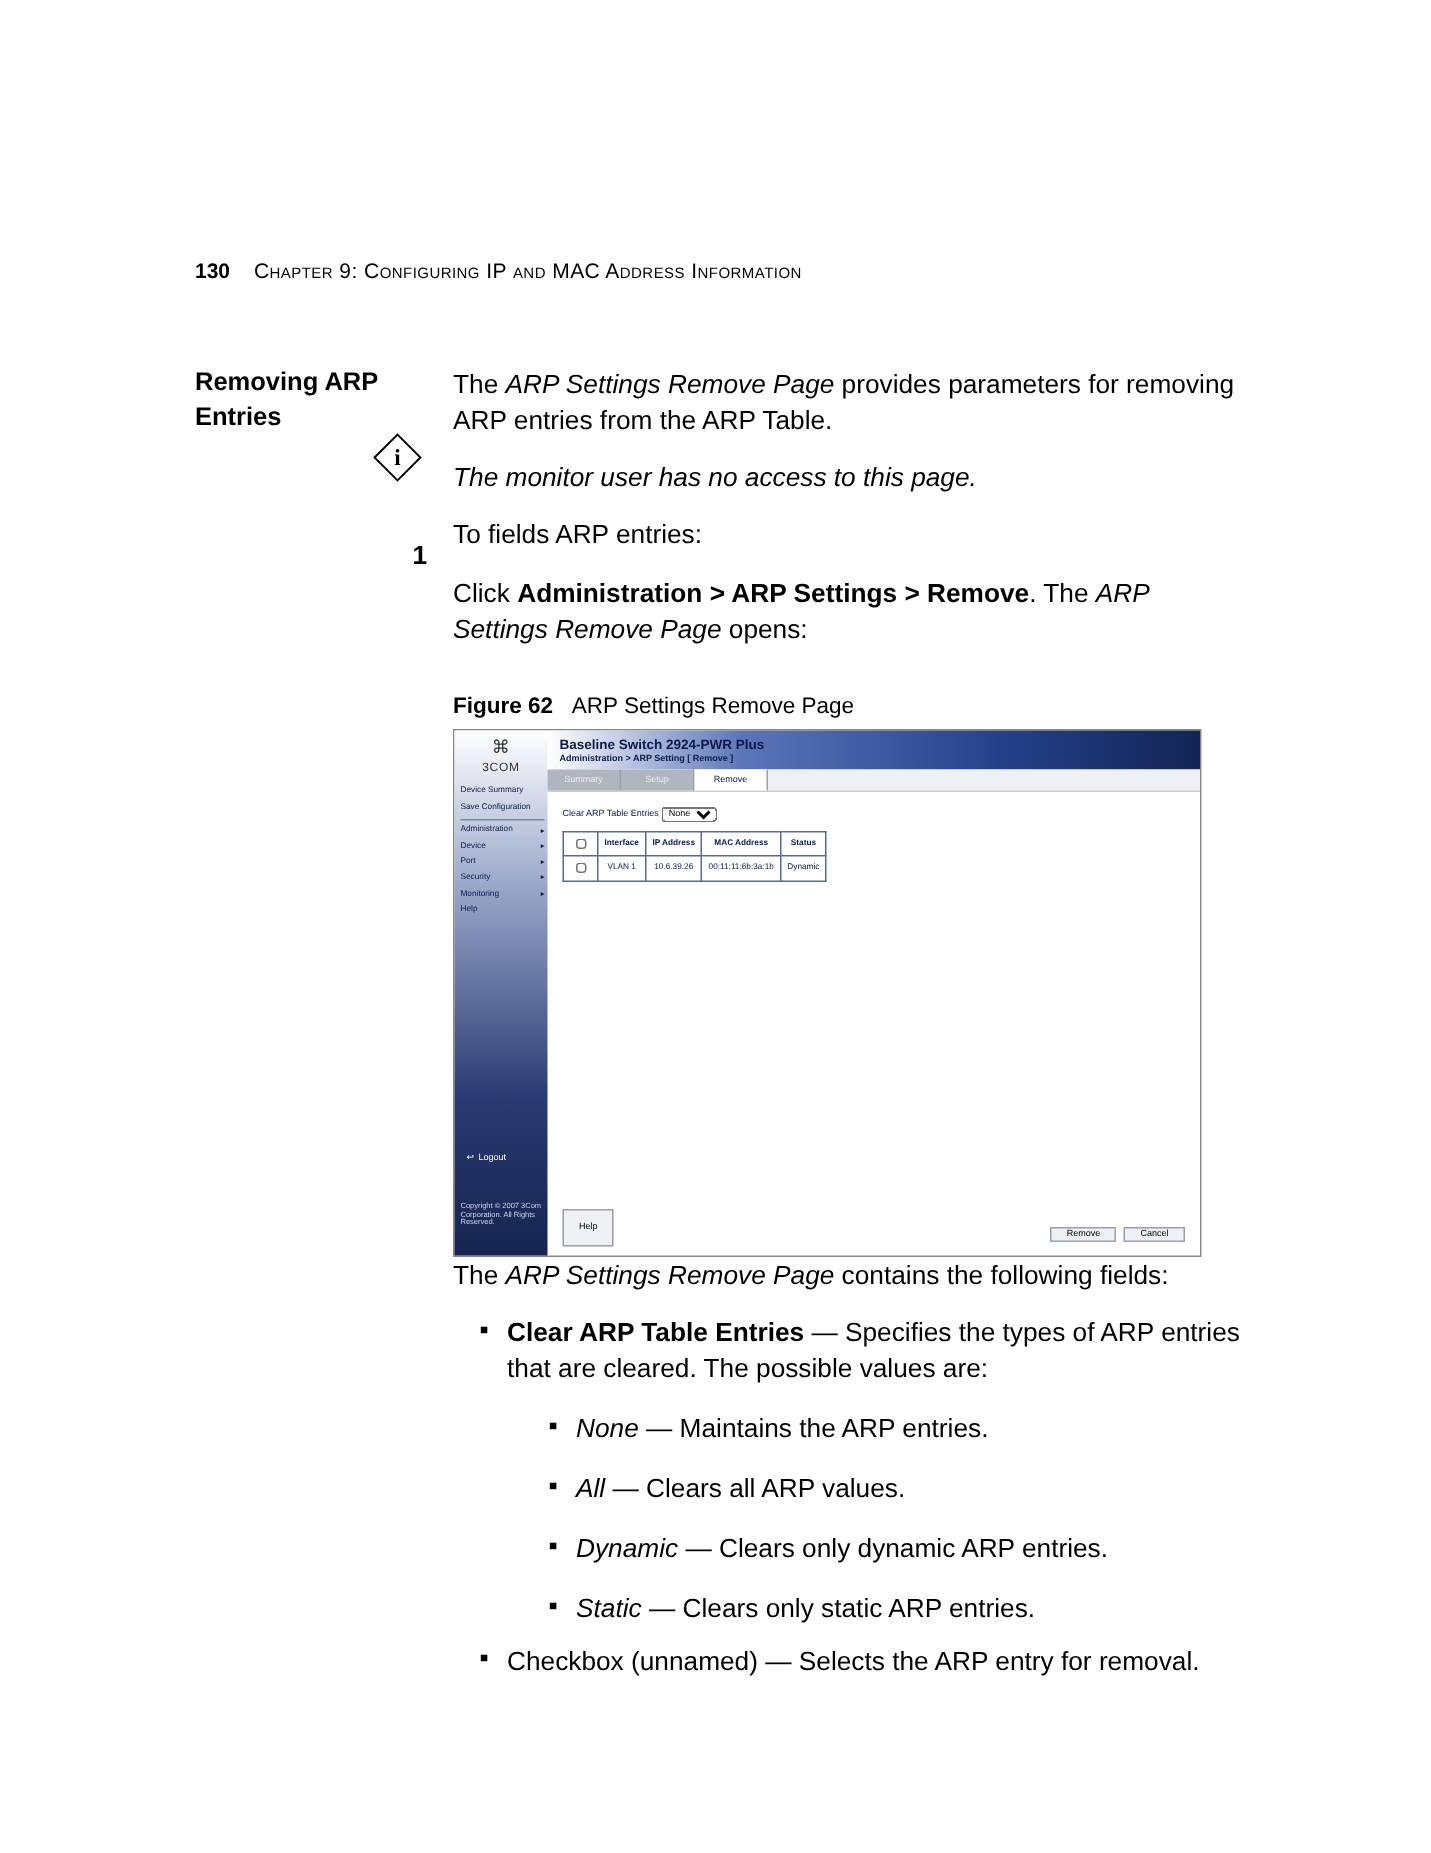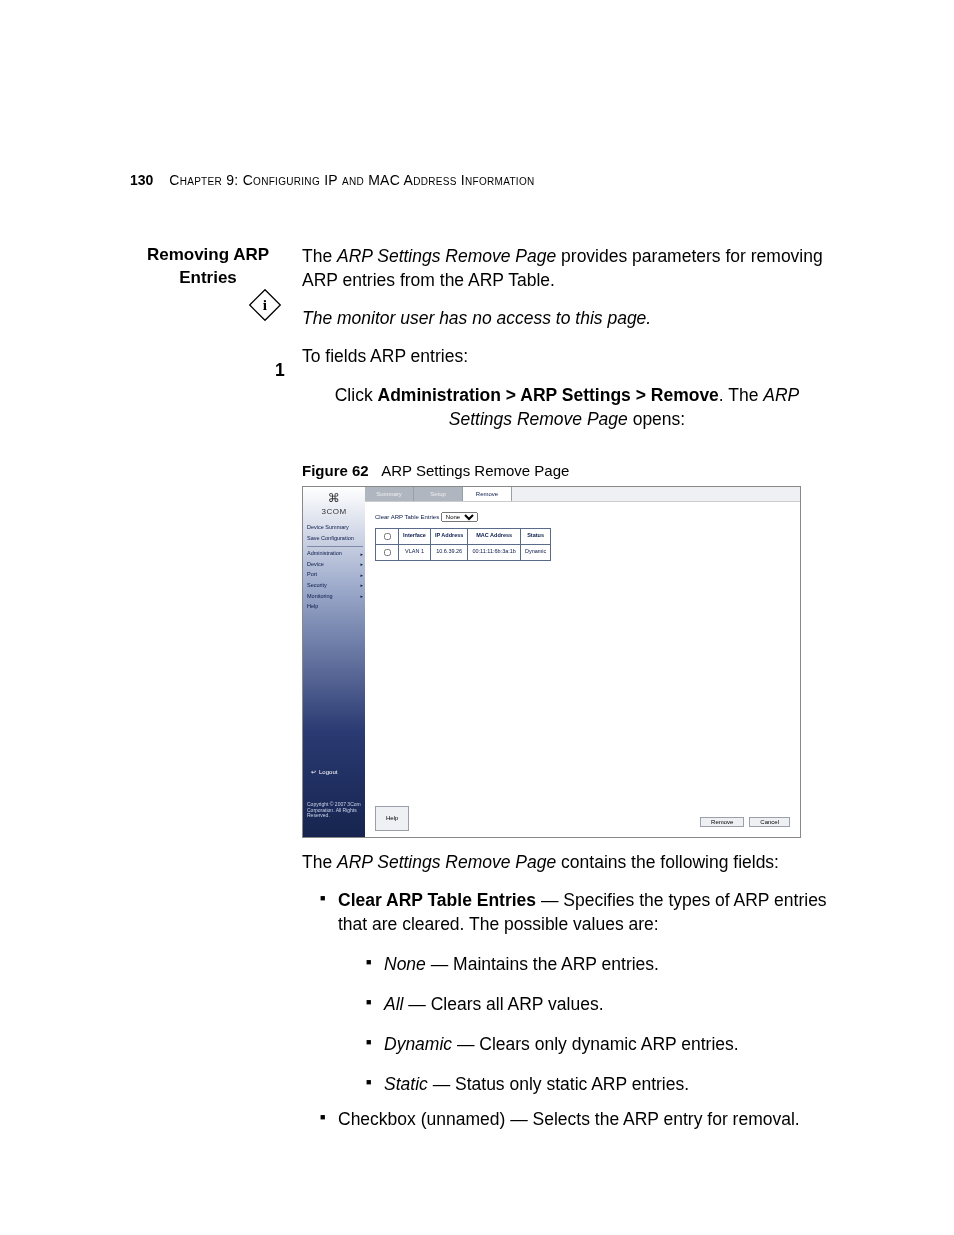--- a/index.html
+++ b/index.html
@@ -5,34 +5,34 @@
   @page { size: 954px 1235px; margin: 0; }
   html, body { margin: 0; padding: 0; width: 954px; height: 1235px; background: #fff; font-family: "Helvetica Neue", Helvetica, Arial, sans-serif; color: #000; }
   .page { position: relative; width: 954px; height: 1235px; }
 
   
   .runhead { position: absolute; top: 172px; left: 130px; font-size: 14px; }
   .runhead .pageno { font-weight: 700; margin-right: 12px; }
   .runhead .chapter { font-variant: small-caps; letter-spacing: .3px; }
 
   
-  .sideheading { position: absolute; left: 130px; width: 156px; top: 244px; text-align: center; font-weight: 700; font-size: 17px; line-height: 1.35; }
+  .sideheading { position: absolute; left: 130px; width: 156px; top: 244px; text-align: left; font-weight: 700; font-size: 17px; line-height: 1.35; }
 
   
   .body { position: absolute; left: 302px; top: 244px; width: 530px; font-size: 17.5px; line-height: 1.38; }
   .body p { margin: 0 0 14px 0; }
   .body .ital { font-style: italic; }
   .body .bold { font-weight: 700; }
 
   .infoicon { position: absolute; left: 248px; top: 288px; width: 34px; height: 34px; }
   .infoicon svg { width: 34px; height: 34px; }
 
   
   .stepnum { position: absolute; left: 275px; top: 360px; font-weight: 700; font-size: 17.5px; }
-  .stepbody { margin-left: 0; text-align: center; }
+  .stepbody { margin-left: 0; }
 
   
   .figcap { font-size: 15px; margin: 30px 0 4px 0; }
   .figcap .b { font-weight: 700; }
 
   
   .shot { width: 497px; height: 350px; border: 1px solid #888; position: relative; background: #fff; font-family: Arial, sans-serif; }
   .shot .sidebar { position: absolute; left: 0; top: 0; bottom: 0; width: 62px; background: linear-gradient(180deg,#fff 0%, #98a6c8 30%, #2a3a72 70%, #16244f 100%); color:#000; font-size:5.5px; }
   .shot .logo { position:absolute; top:3px; left:0; width:62px; text-align:center; font-size:8px; color:#333; letter-spacing:.5px; }
   .shot .logo .sw { font-size:12px; display:block; }
@@ -129,20 +129,24 @@
               <span>Monitoring</span>
             </div>
           <div>
               <span>Help</span>
             </div>
         </div>
         <div class="logout"><span>Logout</span></div>
         <div class="copy">Copyright © 2007 3Com Corporation. All Rights Reserved.</div>
       </div>
       <div class="main">
+        <div class="titlebar">
+          <div class="t1">Baseline Switch 2924-PWR Plus</div>
+          <div class="t2">Administration &gt; ARP Setting [ Remove ]</div>
+        </div>
         <div class="tabs">
           <div class="tab">Summary</div>
           <div class="tab">Setup</div>
           <div class="tab active">Remove</div>
         </div>
         <div class="content">
           <div class="clearline">
             <span>Clear ARP Table Entries</span>
             <select><option>None</option></select>
           </div>
@@ -168,30 +172,30 @@
         <div class="btnbar">
           <button>Help</button>
           <span>
             <button>Remove</button>
             <button>Cancel</button>
           </span>
         </div>
       </div>
     </div>
 
-    <p style="margin-top:12px">
+    <p style="">
       <span>The </span><span class="ital">ARP Settings Remove Page</span><span> contains the following fields:</span>
     </p>
 
     <ul class="sq">
       <li>
         <span class="bold">Clear ARP Table Entries</span><span> — Specifies the types of ARP entries that are cleared. The possible values are:</span>
         <ul class="sq2">
           <li><span class="ital">None</span><span> — Maintains the ARP entries.</span></li>
           <li><span class="ital">All</span><span> — Clears all ARP values.</span></li>
           <li><span class="ital">Dynamic</span><span> — Clears only dynamic ARP entries.</span></li>
-          <li><span class="ital">Static</span><span> — Status only static ARP entries.</span></li>
+          <li><span class="ital">Static</span><span> — Clears only static ARP entries.</span></li>
         </ul>
       </li>
       <li><span>Checkbox (unnamed) — Selects the ARP entry for removal.</span></li>
     </ul>
   </div>
 </div>
 
 </body></html>

